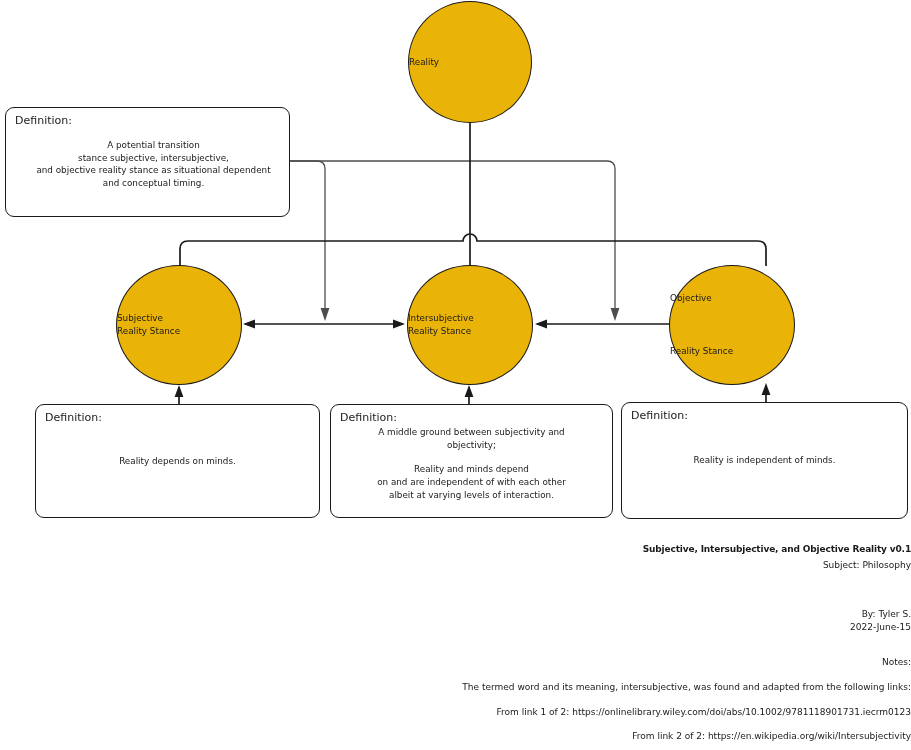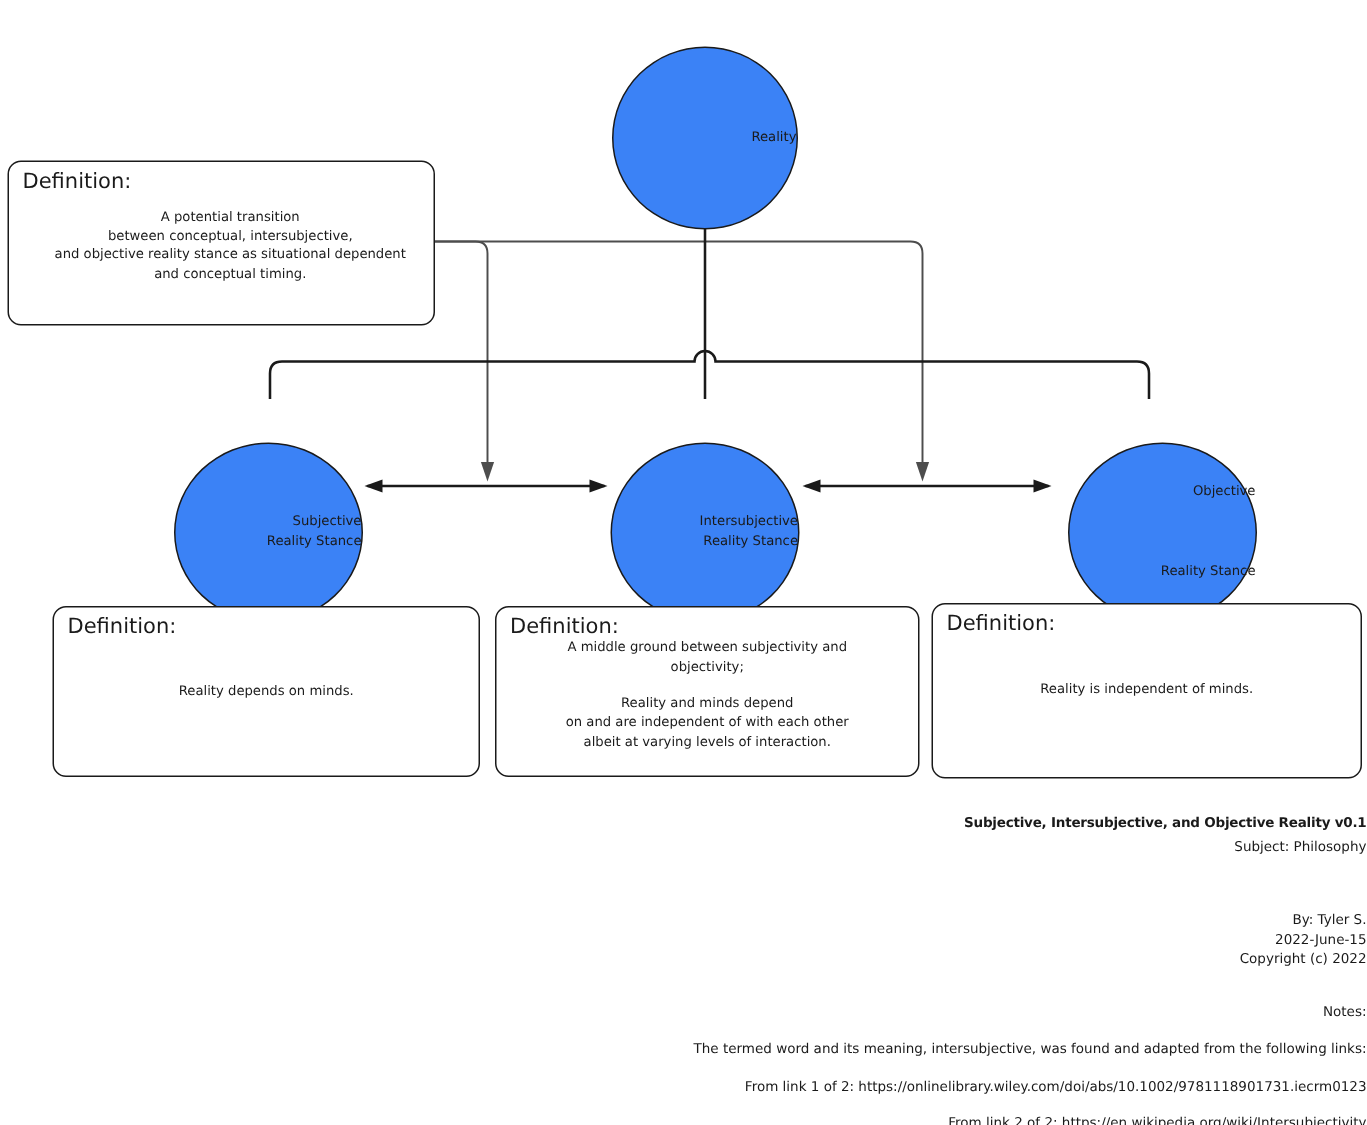--- a/index.html
+++ b/index.html
@@ -7,49 +7,48 @@
     position:relative;
     width:911px;height:750px;
     background:#ffffff;
     font-family:"DejaVu Sans",sans-serif;
     color:#1a1a1a;
     overflow:hidden;
   }
   .edges{position:absolute;left:0;top:0;z-index:1;}
   .node{
     position:absolute;z-index:2;
-    background:#3b82f6;
+    background:#eab308;
     border:1.6px solid #1a1a1a;
     border-radius:50%;
     display:flex;flex-direction:column;
-    align-items:flex-end;justify-content:center;
+    align-items:flex-start;justify-content:center;
     text-align:center;
     font-size:8.8px;line-height:13px;
     box-sizing:border-box;
-    margin-top:30px;
   }
   .node-reality{left:408px;top:1px;width:124px;height:122px;}
   .node-subjective{left:116px;top:265px;width:126px;height:120px;}
   .node-intersubjective{left:407px;top:265px;width:126px;height:120px;}
-  .node-objective{left:712px;top:265px;width:126px;height:120px;gap:40px;}
+  .node-objective{left:669px;top:265px;width:126px;height:120px;gap:40px;}
   .defbox{
     position:absolute;z-index:2;
     background:#ffffff;
     border:1.5px solid #1a1a1a;
     border-radius:9px;
     box-sizing:border-box;
     font-size:8.8px;line-height:12.7px;
   }
   .box-transition{left:5px;top:107px;width:285px;height:110px;}
   .box-subjective{left:35px;top:404px;width:285px;height:114px;}
   .box-intersubjective{left:330px;top:404px;width:283px;height:114px;}
   .box-objective{left:621px;top:402px;width:287px;height:117px;}
   .def-heading{
     position:absolute;left:9px;top:7px;
-    font-size:14px;
+    font-size:11px;
   }
   .def-center{
     position:absolute;left:0;top:0;right:0;bottom:0;
     display:flex;align-items:center;justify-content:center;
     text-align:center;
   }
   .def-lines{
     position:absolute;left:12px;right:0;top:31px;
     text-align:center;
   }
@@ -122,21 +121,21 @@
 
   <div class="node node-objective">
     <span>Objective</span>
     <span>Reality Stance</span>
   </div>
 
   <div class="defbox box-transition">
     <div class="def-heading">Definition:</div>
     <div class="def-lines">
       <div>A potential transition</div>
-      <div>between conceptual, intersubjective,</div>
+      <div>stance subjective, intersubjective,</div>
       <div>and objective reality stance as situational dependent</div>
       <div>and conceptual timing.</div>
     </div>
   </div>
 
   <div class="defbox box-subjective">
     <div class="def-heading">Definition:</div>
     <div class="def-center">Reality depends on minds.</div>
   </div>
 
@@ -156,20 +155,19 @@
   <div class="defbox box-objective">
     <div class="def-heading">Definition:</div>
     <div class="def-center">Reality is independent of minds.</div>
   </div>
 
   <div class="footer">
     <div class="f-title">Subjective, Intersubjective, and Objective Reality v0.1</div>
     <div class="f-subject">Subject: Philosophy</div>
     <div class="f-author">By: Tyler S.</div>
     <div class="f-date">2022-June-15</div>
-    <div class="f-copyright">Copyright (c) 2022</div>
     <div class="f-notes">Notes:</div>
     <div class="f-notebody">The termed word and its meaning, intersubjective, was found and adapted from the following links:</div>
     <div class="f-link1">From link 1 of 2: https://onlinelibrary.wiley.com/doi/abs/10.1002/9781118901731.iecrm0123</div>
     <div class="f-link2">From link 2 of 2: https://en.wikipedia.org/wiki/Intersubjectivity</div>
   </div>
 
 </div>
 
 </body></html>

